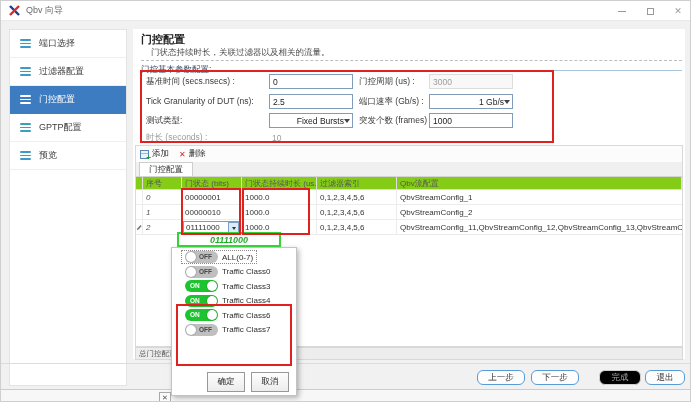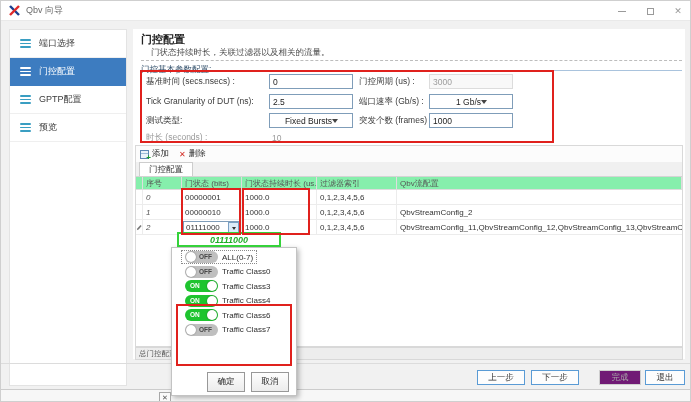--- a/index.html
+++ b/index.html
@@ -35,40 +35,40 @@
   .dotted-sep { position:absolute; left:140px; top:59px; width:541px; border-top:1px dashed #bdbdbd; }
   .group-row { position:absolute; left:140px; top:63px; width:541px; display:flex; align-items:center; }
   .group-label { font-size:8.5px; color:#33506b; flex:0 0 auto; }
   .group-line { flex:1; height:1px; background:#a9c3dd; margin-left:5px; }
 
   .flabel { position:absolute; font-size:8.5px; color:#3a3a3a; height:15px; line-height:15px; white-space:nowrap; }
   .flabel.dis { color:#9b9b9b; }
   .fbox { position:absolute; height:15px; background:#fff; border:1px solid #7f9db9; font-size:8.5px; color:#222; display:flex; align-items:center; padding:0 3px; }
   .fbox.dis { border-color:#dcdcdc; background:#f8f8f8; color:#9b9b9b; }
   .fbox.noborder { border:none; background:transparent; color:#9b9b9b; }
-  .combo { justify-content:center; padding-right:2px; }
+  .combo { justify-content:flex-end; padding-right:2px; }
   .carrow { width:0; height:0; border:3px solid transparent; border-top:4px solid #444; margin-top:4px; flex:0 0 auto; }
 
   
   .redrect { position:absolute; border:2px solid #e0211d; pointer-events:none; z-index:30; }
 
   
   .table-panel { position:absolute; left:134px; top:144px; width:548px; height:202px; background:#ffffff; border:1px solid #d9d9d9; }
   .ttoolbar { height:16px; display:flex; align-items:center; gap:10px; padding-left:4px; background:#fcfcfc; }
   .tbtn { display:flex; align-items:center; gap:3px; font-size:8.5px; color:#333; cursor:default; }
   .addicon { width:9px; height:9px; border:1px solid #5c87b5; background:linear-gradient(#eaf2fa 0 0); position:relative; }
   .addicon::before { content:""; position:absolute; left:0; top:2px; width:7px; height:1px; background:#9dbcd8; }
   .addicon::after { content:"+"; position:absolute; right:-3px; bottom:-4px; color:#1a9a2f; font-size:8px; font-weight:bold; }
   .delicon { color:#d22b23; font-size:8px; font-weight:bold; line-height:9px; }
   .tabstrip { height:15px; background:#f0f0f0; border-bottom:1px solid #d4d4d4; display:flex; align-items:flex-end; }
   .tab { margin-left:3px; height:14px; padding:0 9px; background:#ffffff; border:1px solid #cdcdcd; border-bottom:none; font-size:8.5px; color:#333; display:flex; align-items:center; }
 
   .grid { width:100%; font-size:8px; color:#333; }
   .grow { display:flex; height:15px; border-bottom:1px solid #ececec; align-items:stretch; }
-  .grow.head { height:13px; background:#86efac; border-bottom:1px solid #dcdcdc; color:#555; }
+  .grow.head { height:13px; background:#84cc16; border-bottom:1px solid #dcdcdc; color:#555; }
   .gc { border-right:1px solid #ececec; display:flex; align-items:center; padding:0 3px; overflow:hidden; white-space:nowrap; }
   .grow.head .gc { border-right:1px solid #dedede; }
   .c0 { width:7px; padding:0; justify-content:center; }
   .c1 { width:39px; }
   .c2 { width:60px; }
   .c3 { width:75px; }
   .c4 { width:80px; }
   .c5 { flex:1; border-right:none; }
   .idx { font-style:italic; color:#555; }
   .gate-combo { display:flex; align-items:center; justify-content:space-between; border:1px solid #7f9db9; background:#fff; height:13px; width:100%; font-size:8px; padding-left:2px; }
@@ -96,23 +96,23 @@
   .toggle.on { background:#1ec42f; }
   .toggle.on .knob { right:1px; }
   .toggle.on .tstate { margin-left:5px; color:#ffffff; }
   .popup-btns { position:absolute; left:0; bottom:3px; width:100%; display:flex; justify-content:flex-end; gap:6px; padding-right:7px; }
   .pbtn { width:38px; height:20px; background:linear-gradient(#fdfdfd,#ececec); border:1px solid #989898; font-size:8.5px; color:#222; display:flex; align-items:center; justify-content:center; }
   .xbox { position:absolute; left:158px; top:391px; width:12px; height:10px; background:#fafafa; border:1px solid #a8a8a8; z-index:20;
           font-size:7px; color:#555; display:flex; align-items:center; justify-content:center; line-height:7px; }
 
   
   .bottom-sep { position:absolute; left:0; top:362px; width:691px; height:1px; background:#dcdcdc; }
-  .wizbtn { position:absolute; top:369px; height:15px; background:#fdfdfd; border:1px solid #5a9bd5; border-radius:0;
+  .wizbtn { position:absolute; top:369px; height:15px; background:#fdfdfd; border:1px solid #5a9bd5; border-radius:6px;
             font-size:8.5px; color:#2e2e2e; display:flex; align-items:center; justify-content:center; }
-  .wizbtn.disabled { border-color:#cfcfcf; color:#a8a8a8; background:#701a75;text-align:center; }
+  .wizbtn.disabled { border-color:#cfcfcf; color:#a8a8a8; background:#000000;text-align:center; }
   .win-bottom-edge { position:absolute; left:0; top:388px; width:691px; height:1px; background:#cccccc; }
   .win-bottom-strip { position:absolute; left:0; top:389px; width:691px; height:13px; background:#f7f7f7; }
 </style>
 </head>
 <body>
 
 <div class="window">
 
   <div class="titlebar">
     <svg class="logo" width="11" height="11" viewBox="0 0 11 11">
@@ -134,20 +134,28 @@
   </div>
 
   <div class="sidebar">
     <div class="sbitem">
       <span class="sbicon">
           <i></i>
           <i></i>
           <i></i>
         </span>
       <span>端口选择</span>
+    </div>
+    <div class="sbitem">
+      <span class="sbicon">
+          <i></i>
+          <i></i>
+          <i></i>
+        </span>
+      <span>过滤器配置</span>
     </div>
     <div class="sbitem selected">
       <span class="sbicon">
           <i></i>
           <i></i>
           <i></i>
         </span>
       <span>门控配置</span>
     </div>
     <div class="sbitem">
@@ -225,20 +233,21 @@
         <div class="gc c3">门状态持续时长 (us.ns)</div>
         <div class="gc c4">过滤器索引</div>
         <div class="gc c5">Qbv流配置</div>
       </div>
       <div class="grow">
         <div class="gc c0"></div>
         <div class="gc c1 idx">0</div>
         <div class="gc c2">00000001</div>
         <div class="gc c3">1000.0</div>
         <div class="gc c4">0,1,2,3,4,5,6</div>
+        <div class="gc c5">QbvStreamConfig_1</div>
       </div>
       <div class="grow">
         <div class="gc c0"></div>
         <div class="gc c1 idx">1</div>
         <div class="gc c2">00000010</div>
         <div class="gc c3">1000.0</div>
         <div class="gc c4">0,1,2,3,4,5,6</div>
         <div class="gc c5">QbvStreamConfig_2</div>
       </div>
       <div class="grow">

